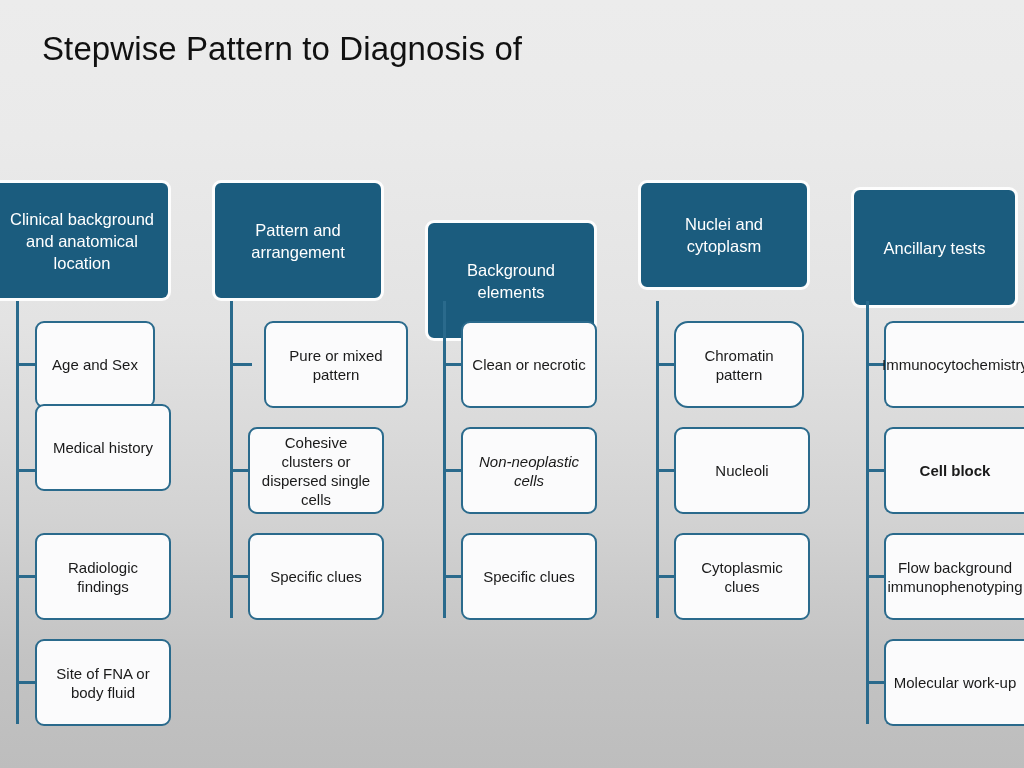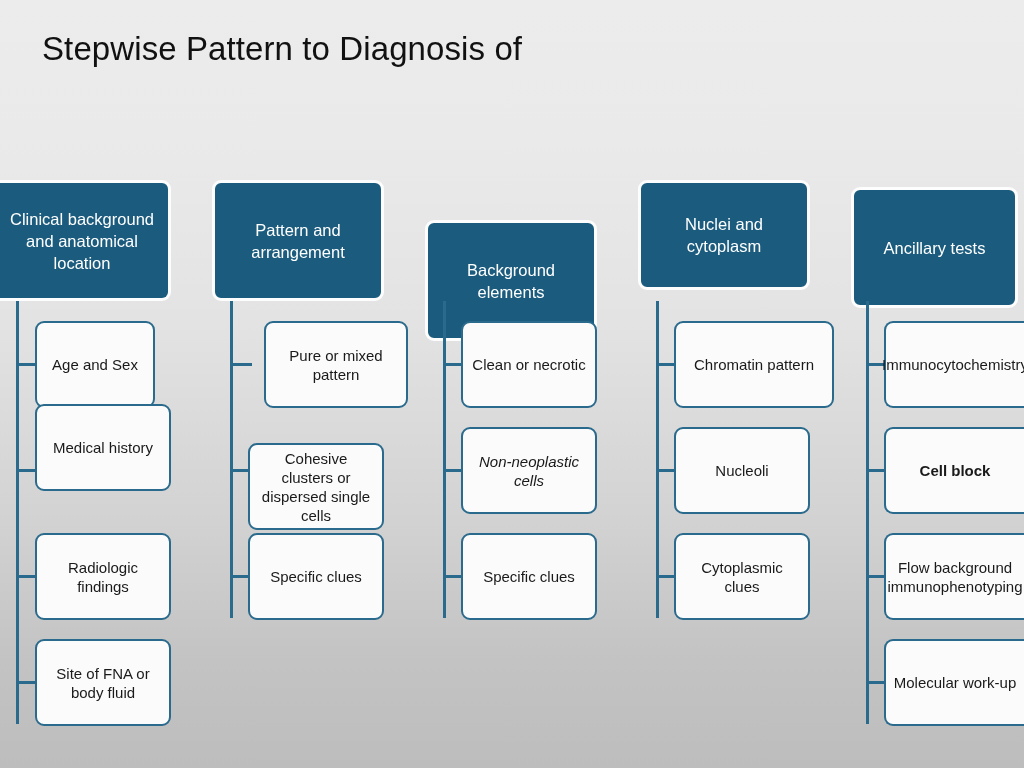--- a/index.html
+++ b/index.html
@@ -137,21 +137,21 @@
     </div>
 
     <div class="column">
       <div class="header-box" style="left:212px; top:180px; width:172px; height:121px;">Pattern and arrangement</div>
       <div class="spine" style="left:230px; top:301px; height:317px;"></div>
 
       <div class="stub" style="left:230px; top:363px; width:22px;"></div>
       <div class="child-box" style="left:264px; top:321px; width:144px; height:87px;">Pure or mixed pattern</div>
 
       <div class="stub" style="left:230px; top:469px; width:22px;"></div>
-      <div class="child-box" style="left:248px; top:427px; width:136px; height:87px;margin-top:16px;">Cohesive clusters or dispersed single cells</div>
+      <div class="child-box" style="left:248px; top:427px; width:136px; height:87px;">Cohesive clusters or dispersed single cells</div>
 
       <div class="stub" style="left:230px; top:575px; width:22px;"></div>
       <div class="child-box" style="left:248px; top:533px; width:136px; height:87px;">Specific clues</div>
     </div>
 
     <div class="column">
       <div class="header-box" style="left:425px; top:180px; width:172px; height:121px;margin-top:40px;">Background elements</div>
       <div class="spine" style="left:443px; top:301px; height:317px;"></div>
 
       <div class="stub" style="left:443px; top:363px; width:22px;"></div>
@@ -162,21 +162,21 @@
 
       <div class="stub" style="left:443px; top:575px; width:22px;"></div>
       <div class="child-box" style="left:461px; top:533px; width:136px; height:87px;">Specific clues</div>
     </div>
 
     <div class="column">
       <div class="header-box" style="left:638px; top:180px; width:172px; height:110px;">Nuclei and cytoplasm</div>
       <div class="spine" style="left:656px; top:301px; height:317px;"></div>
 
       <div class="stub" style="left:656px; top:363px; width:22px;"></div>
-      <div class="child-box" style="left:674px; top:321px; width:160px; height:87px;">Chromatin pattern</div>
+      <div class="child-box" style="left:674px; top:321px; width:130px; height:87px;border-radius:14px;">Chromatin pattern</div>
 
       <div class="stub" style="left:656px; top:469px; width:22px;"></div>
       <div class="child-box" style="left:674px; top:427px; width:136px; height:87px;">Nucleoli</div>
 
       <div class="stub" style="left:656px; top:575px; width:22px;"></div>
       <div class="child-box" style="left:674px; top:533px; width:136px; height:87px;">Cytoplasmic clues</div>
     </div>
 
     <div class="column">
       <div class="header-box" style="left:851px; top:180px; width:167px; height:121px;margin-top:7px;">Ancillary tests</div>

